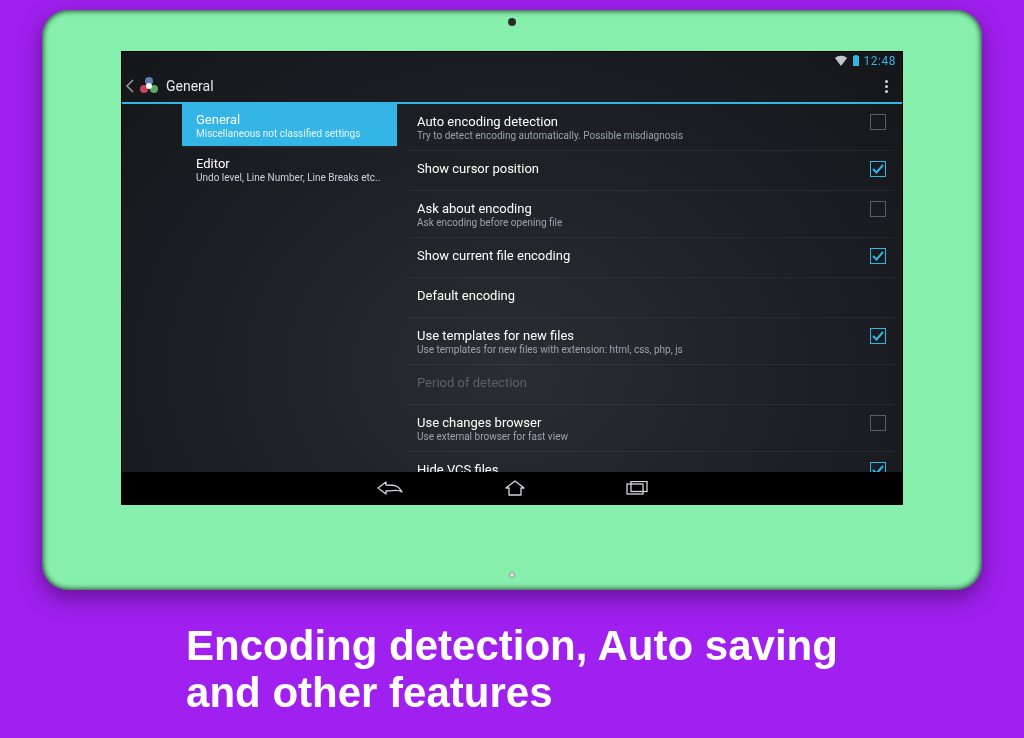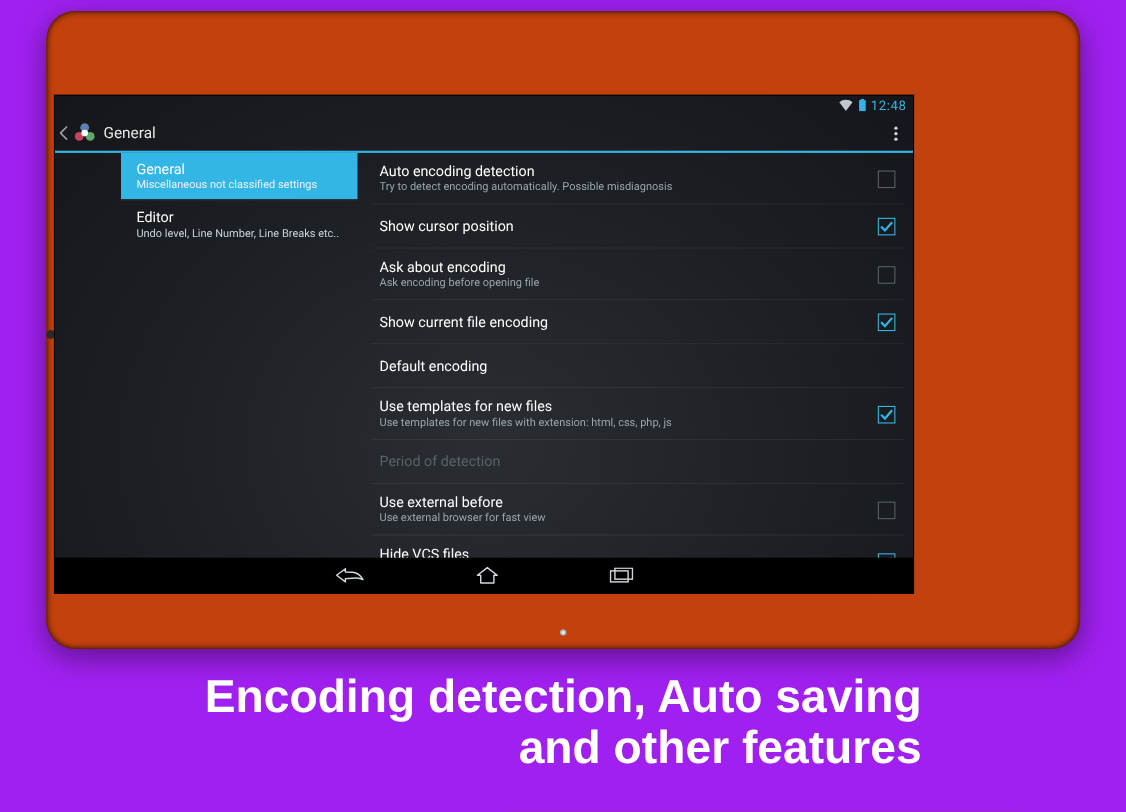--- a/index.html
+++ b/index.html
@@ -8,25 +8,25 @@
     background: #a020f0;
     font-family: "Roboto", "Helvetica Neue", Arial, sans-serif;
     display: flex;
     flex-direction: column;
     align-items: center;
   }
   .tablet-frame {
     margin-top: 10px;
     width: 940px;
     height: 580px;
-    background: #c2410c;
+    background: #86efac;
     border-radius: 26px;
     box-shadow: inset 0 0 6px #000, 0 8px 25px rgba(0,0,0,0.4);
     display: flex;
-    flex-direction: row;
+    flex-direction: column;
     align-items: center;
     position: relative;
   }
   .tablet-top-cam {
     width: 8px; height: 8px; border-radius: 50%;
     background: #2a2a2a; margin-top: 8px;
   }
   .tablet-bottom-dot {
     position: absolute; bottom: 12px; left: 50%; transform: translateX(-50%);
     width: 6px; height: 6px; border-radius: 50%;
@@ -109,21 +109,20 @@
   }
   .detail {
     flex: 1;
     overflow-y: hidden;
     display: flex; flex-direction: column;
     padding-right: 8px;
     padding-left: 12px;
   }
   .setting-row {
     display: flex;
-    align-items: center;
     padding: 10px 8px 9px 8px;
     border-bottom: 1px solid rgba(255,255,255,0.06);
     min-height: 40px;
   }
   .setting-text { flex: 1; min-width: 0; }
   .setting-title { color: #fff; font-size: 13px; }
   .setting-sub { color: #9aa4ad; font-size: 10px; margin-top: 1px; }
   .setting-row.disabled .setting-title { color: #5a6168; }
   .chk {
     width: 16px; height: 16px;
@@ -142,26 +141,26 @@
     background: #000;
     display: flex;
     align-items: center;
     justify-content: center;
     gap: 100px;
   }
   .navbar .nb { color: #cfd8dc; display: flex; align-items: center; justify-content: center; cursor: pointer; }
   .navbar svg { display: block; }
   
   .caption {
-    margin-top: 19px;
+    margin-top: 32px;
     color: #fff;
     font-weight: 700;
     font-size: 42px;
     line-height: 1.12;
-    text-align: right;
+    text-align: left;
     font-family: Verdana, "Segoe UI", Tahoma, sans-serif;
     padding: 0 20px;
   }
 </style>
 </head>
 <body>
 
 <div class="tablet-frame">
   <div class="tablet-top-cam"></div>
 
@@ -272,21 +271,21 @@
               </svg>
             </div>
           </div>
           <div class="setting-row disabled">
             <div class="setting-text">
               <div class="setting-title">Period of detection</div>
             </div>
           </div>
           <div class="setting-row">
             <div class="setting-text">
-              <div class="setting-title">Use external before</div>
+              <div class="setting-title">Use changes browser</div>
               <div class="setting-sub">Use external browser for fast view</div>
             </div>
             <div class="chk"></div>
           </div>
           <div class="setting-row">
             <div class="setting-text">
               <div class="setting-title">Hide VCS files</div>
               <div class="setting-sub">Hide version control system files in file tree</div>
             </div>
             <div class="chk checked">

